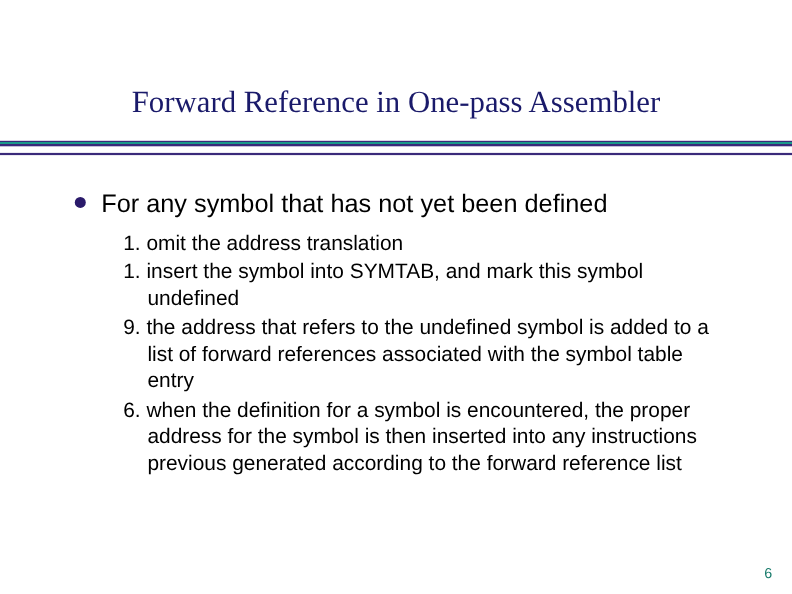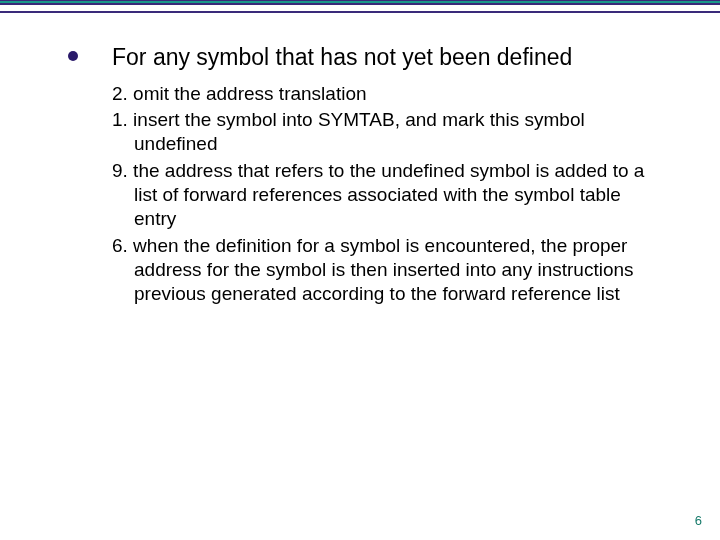--- a/index.html
+++ b/index.html
@@ -41,21 +41,20 @@
     width: 100%;
     background: #3a2a7a;
   }
   .content {
     padding: 30px 68px 0 68px;
   }
   .level1 {
     display: flex;
     align-items: flex-start;
     margin-bottom: 10px;
-    gap: 20px;
   }
   .bullet-icon {
     width: 10px;
     height: 10px;
     border-radius: 50%;
     background: #2a1a6a;
     flex: 0 0 auto;
     margin-top: 8px;
     margin-right: 14px;
   }
@@ -82,32 +81,33 @@
     bottom: 12px;
     font-size: 13px;
     color: #167a6a;
   }
 </style>
 </head>
 <body>
 
 <div class="slide">
 
+  <div class="title">Forward Reference in One-pass Assembler</div>
 
   <div class="rule"></div>
   <div class="rule2"></div>
 
   <div class="content">
     <div class="level1">
       <span class="bullet-icon"></span>
       <span class="level1-text">For any symbol that has not yet been defined</span>
     </div>
 
     <div class="nested">
-      <div class="nested-item">2. omit the address translation</div>
+      <div class="nested-item">1. omit the address translation</div>
       <div class="nested-item">1. insert the symbol into SYMTAB, and mark this symbol undefined</div>
       <div class="nested-item">9. the address that refers to the undefined symbol is added to a list of forward references associated with the symbol table entry</div>
       <div class="nested-item">6. when the definition for a symbol is encountered, the proper address for the symbol is then inserted into any instructions previous generated according to the forward reference list</div>
     </div>
   </div>
 
   <div class="page-number">6</div>
 </div>
 
 </body></html>

